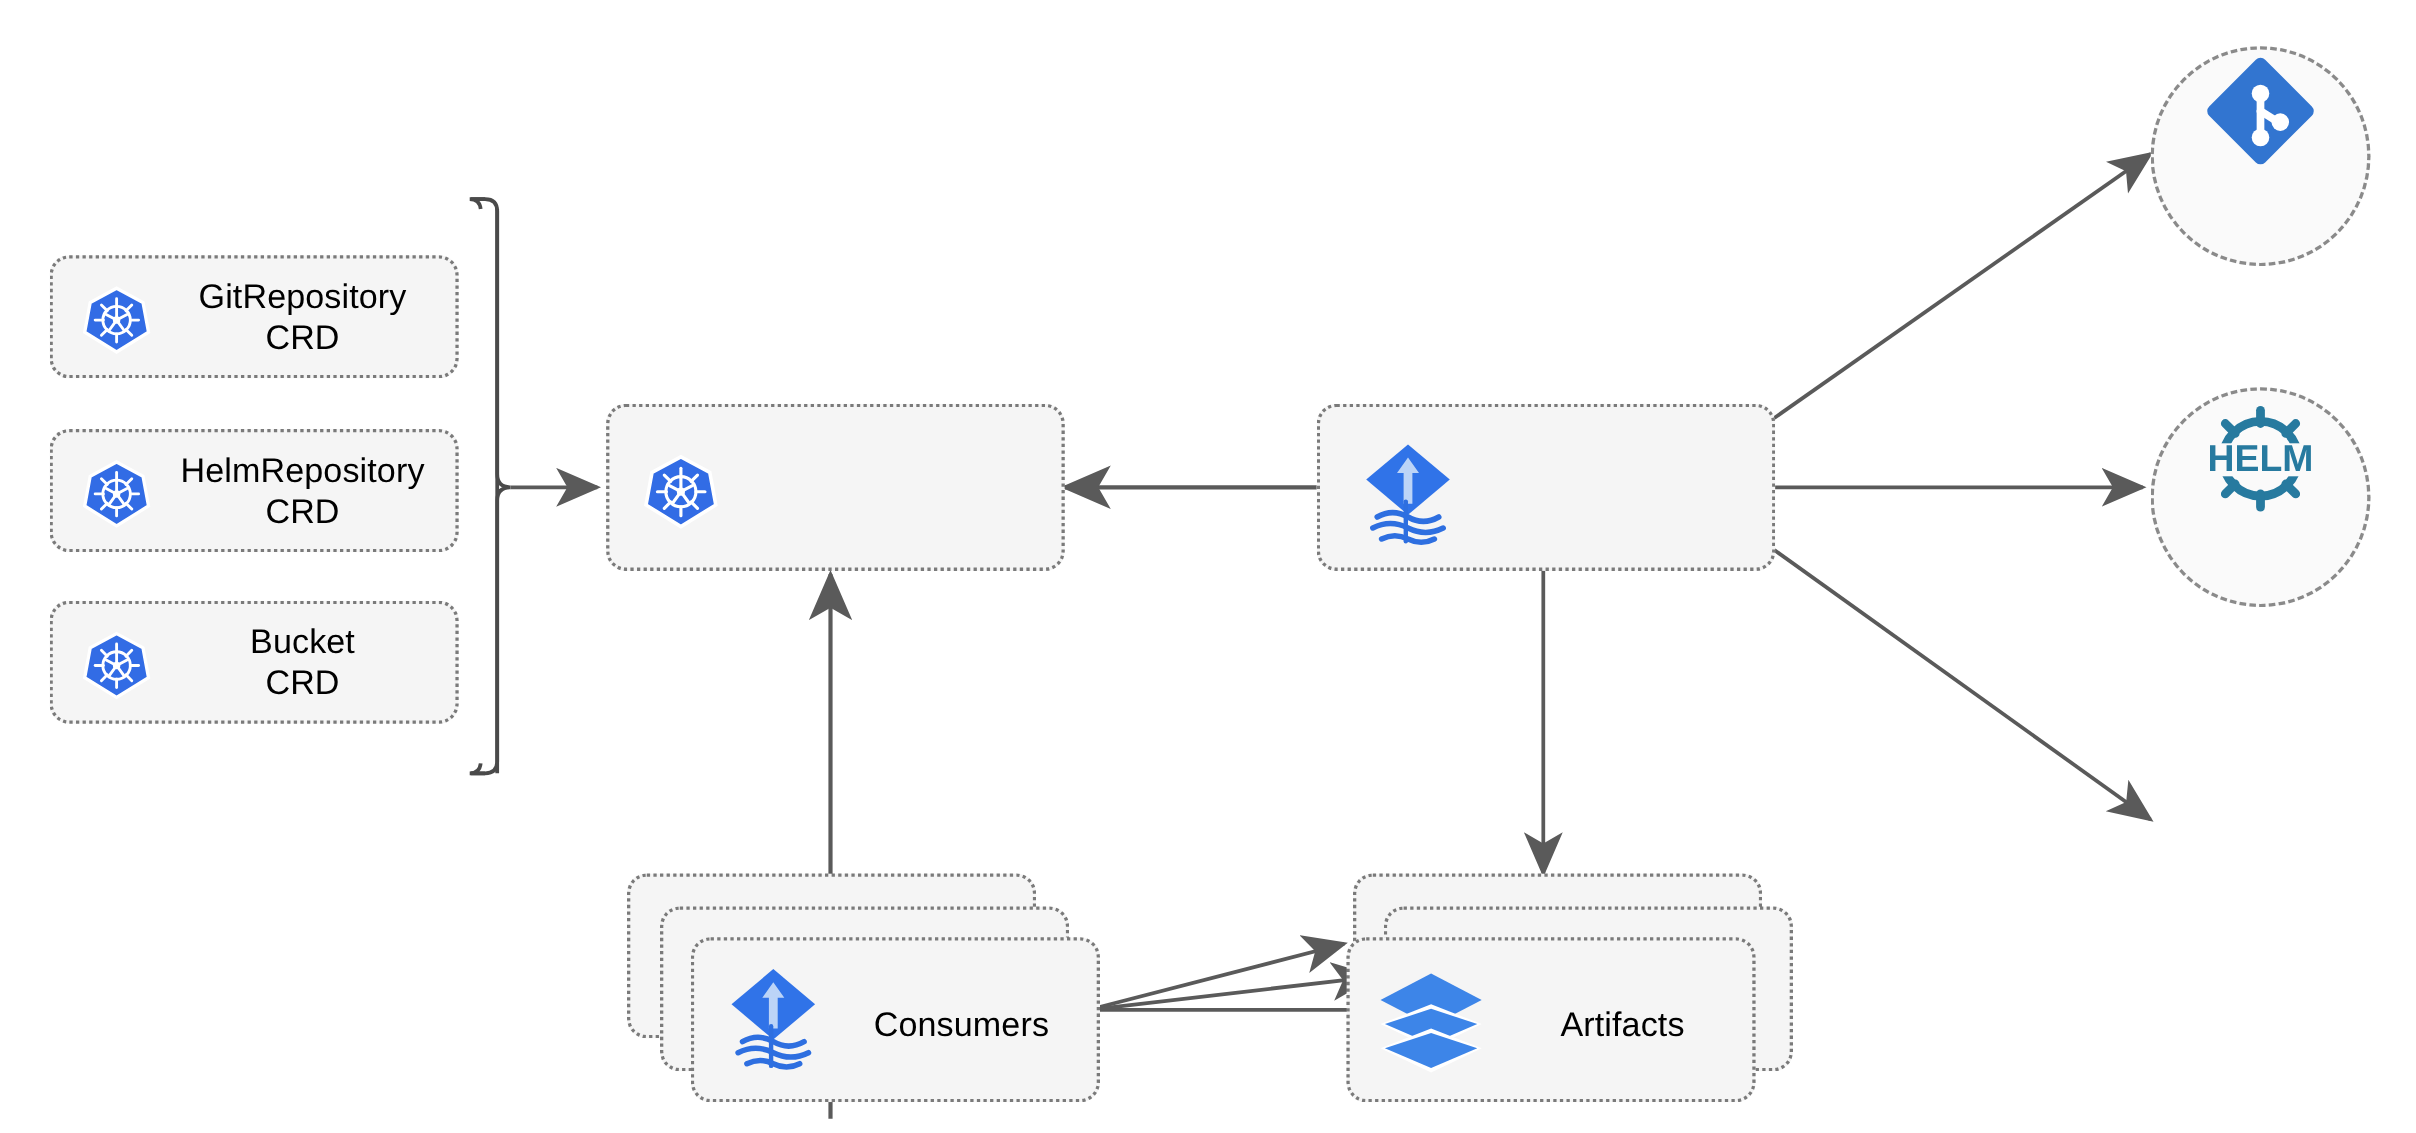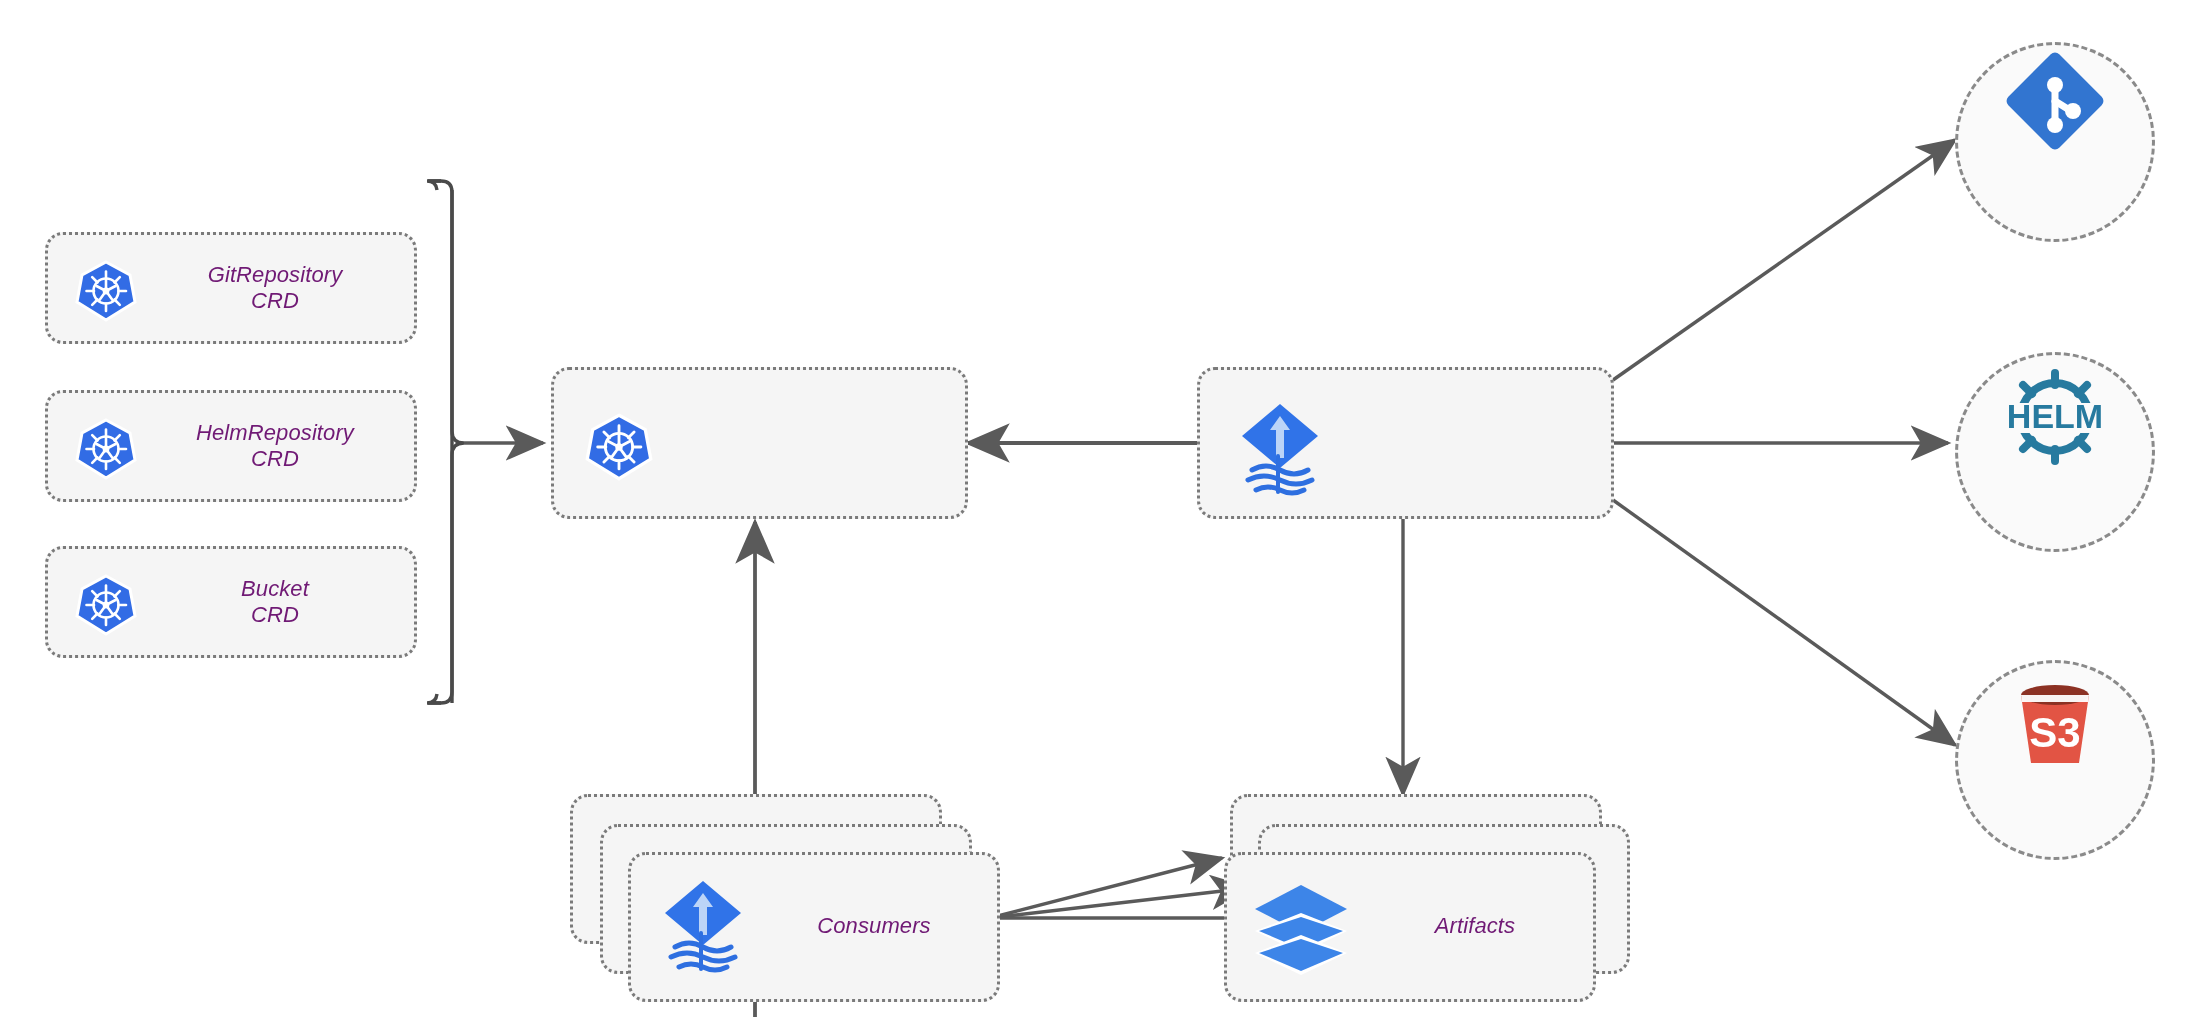--- a/index.html
+++ b/index.html
@@ -19,27 +19,26 @@
     position:absolute;
     background:#f5f5f5;
     border:3px dotted #7a7a7a;
     border-radius:18px;
     box-sizing:border-box;
     display:flex;
     align-items:center;
     justify-content:center;
   }
   .node .label{
-    color:#701a75;
-    font-size:22px;
+    color:#000000;
+    font-size:31px;
     line-height:1.2;
     text-align:center;
     white-space:pre-line;
     letter-spacing:.1px;
-    font-style:italic;
   }
   .node.with-icon{
     justify-content:flex-start;
   }
   .node .ico{
     position:absolute;
     display:block;
   }
   .node.with-icon .label{
     position:absolute;
@@ -299,24 +298,14 @@
           <line x1="85" y1="85" x2="94" y2="94"></line>
           <line x1="94" y1="30" x2="85" y2="39"></line>
           <line x1="39" y1="85" x2="30" y2="94"></line>
         </g>
         <rect x="14" y="48" width="96" height="30" fill="#fafafa"></rect>
         <text x="62" y="73" text-anchor="middle" font-family="Liberation Sans, sans-serif" font-size="34" font-weight="bold" fill="#277a9f">HELM</text>
       </svg>
     </span>
   </div>
 
-  <div class="circle" style="left:1955px;top:660px;width:200px;height:200px;">
-    <span>
-      <svg width="120" height="120" viewBox="0 0 120 120">
-        <path d="M26,32 L94,32 L84,100 L36,100 Z" fill="#e25444"></path>
-        <ellipse cx="60" cy="32" rx="34" ry="10" fill="#8c3123"></ellipse>
-        <path d="M26,32 L94,32 L93,39 L27,39 Z" fill="#ffffff" opacity="0.95"></path>
-        <text x="60" y="84" text-anchor="middle" font-family="Liberation Sans, sans-serif" font-size="42" font-weight="bold" fill="#ffffff">S3</text>
-      </svg>
-    </span>
-  </div>
 
 </div>
 
 </body></html>

